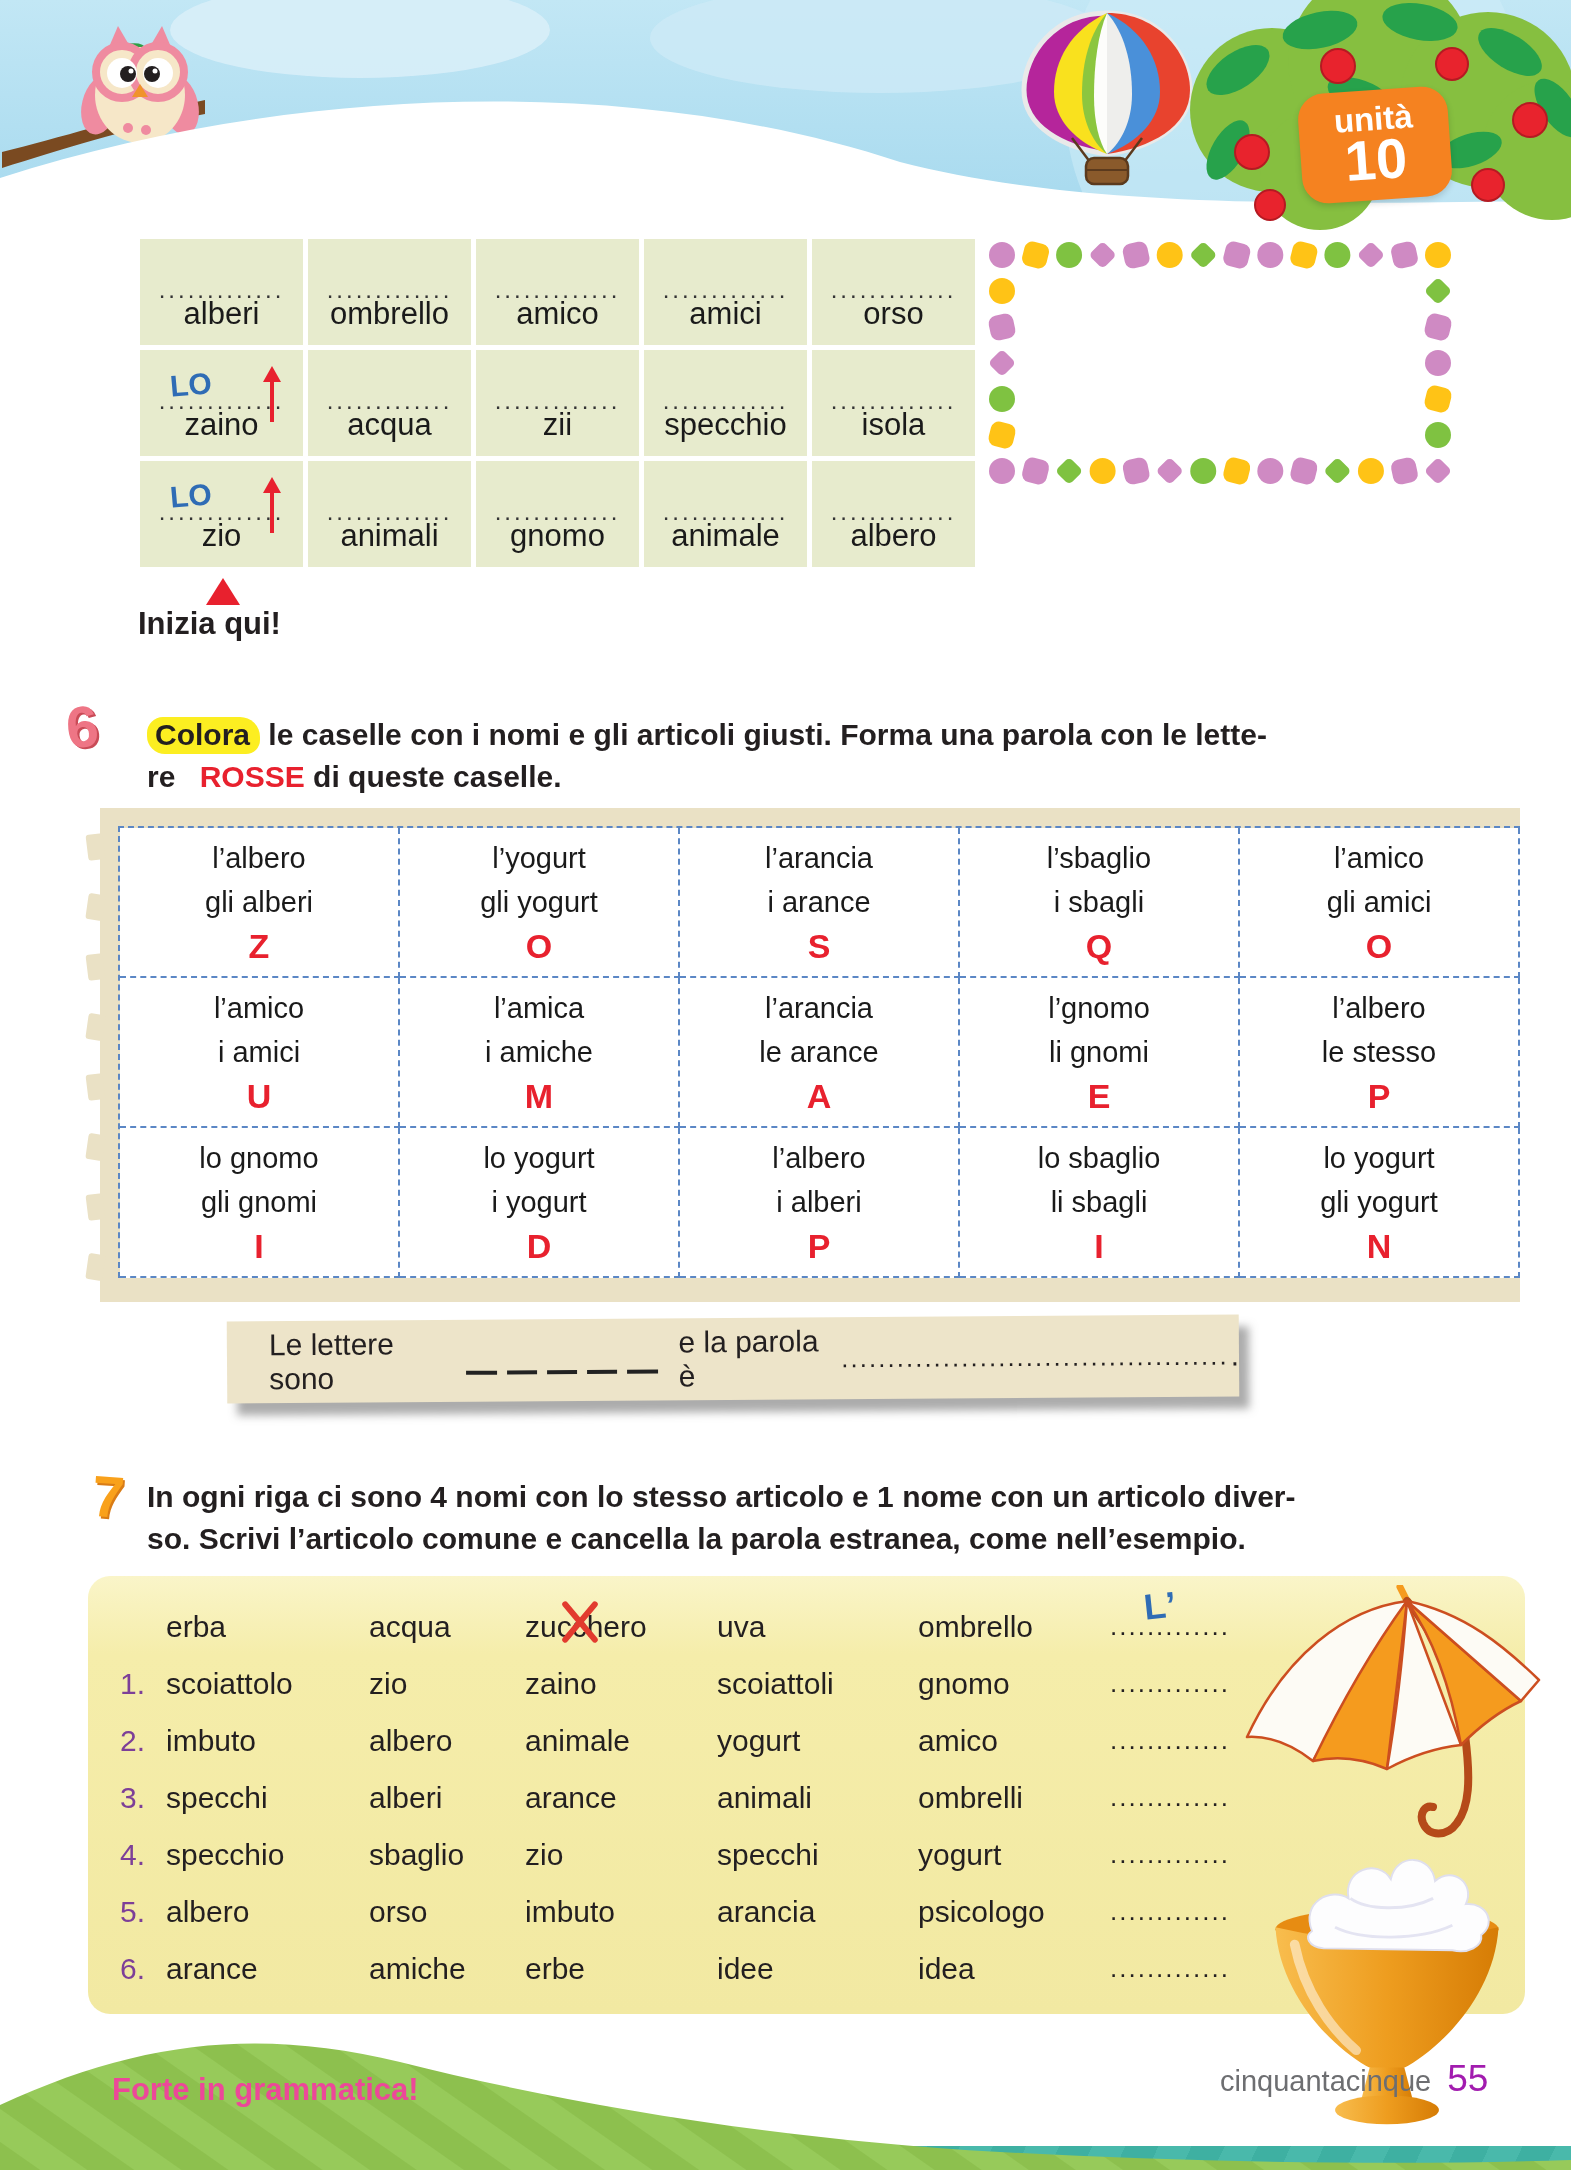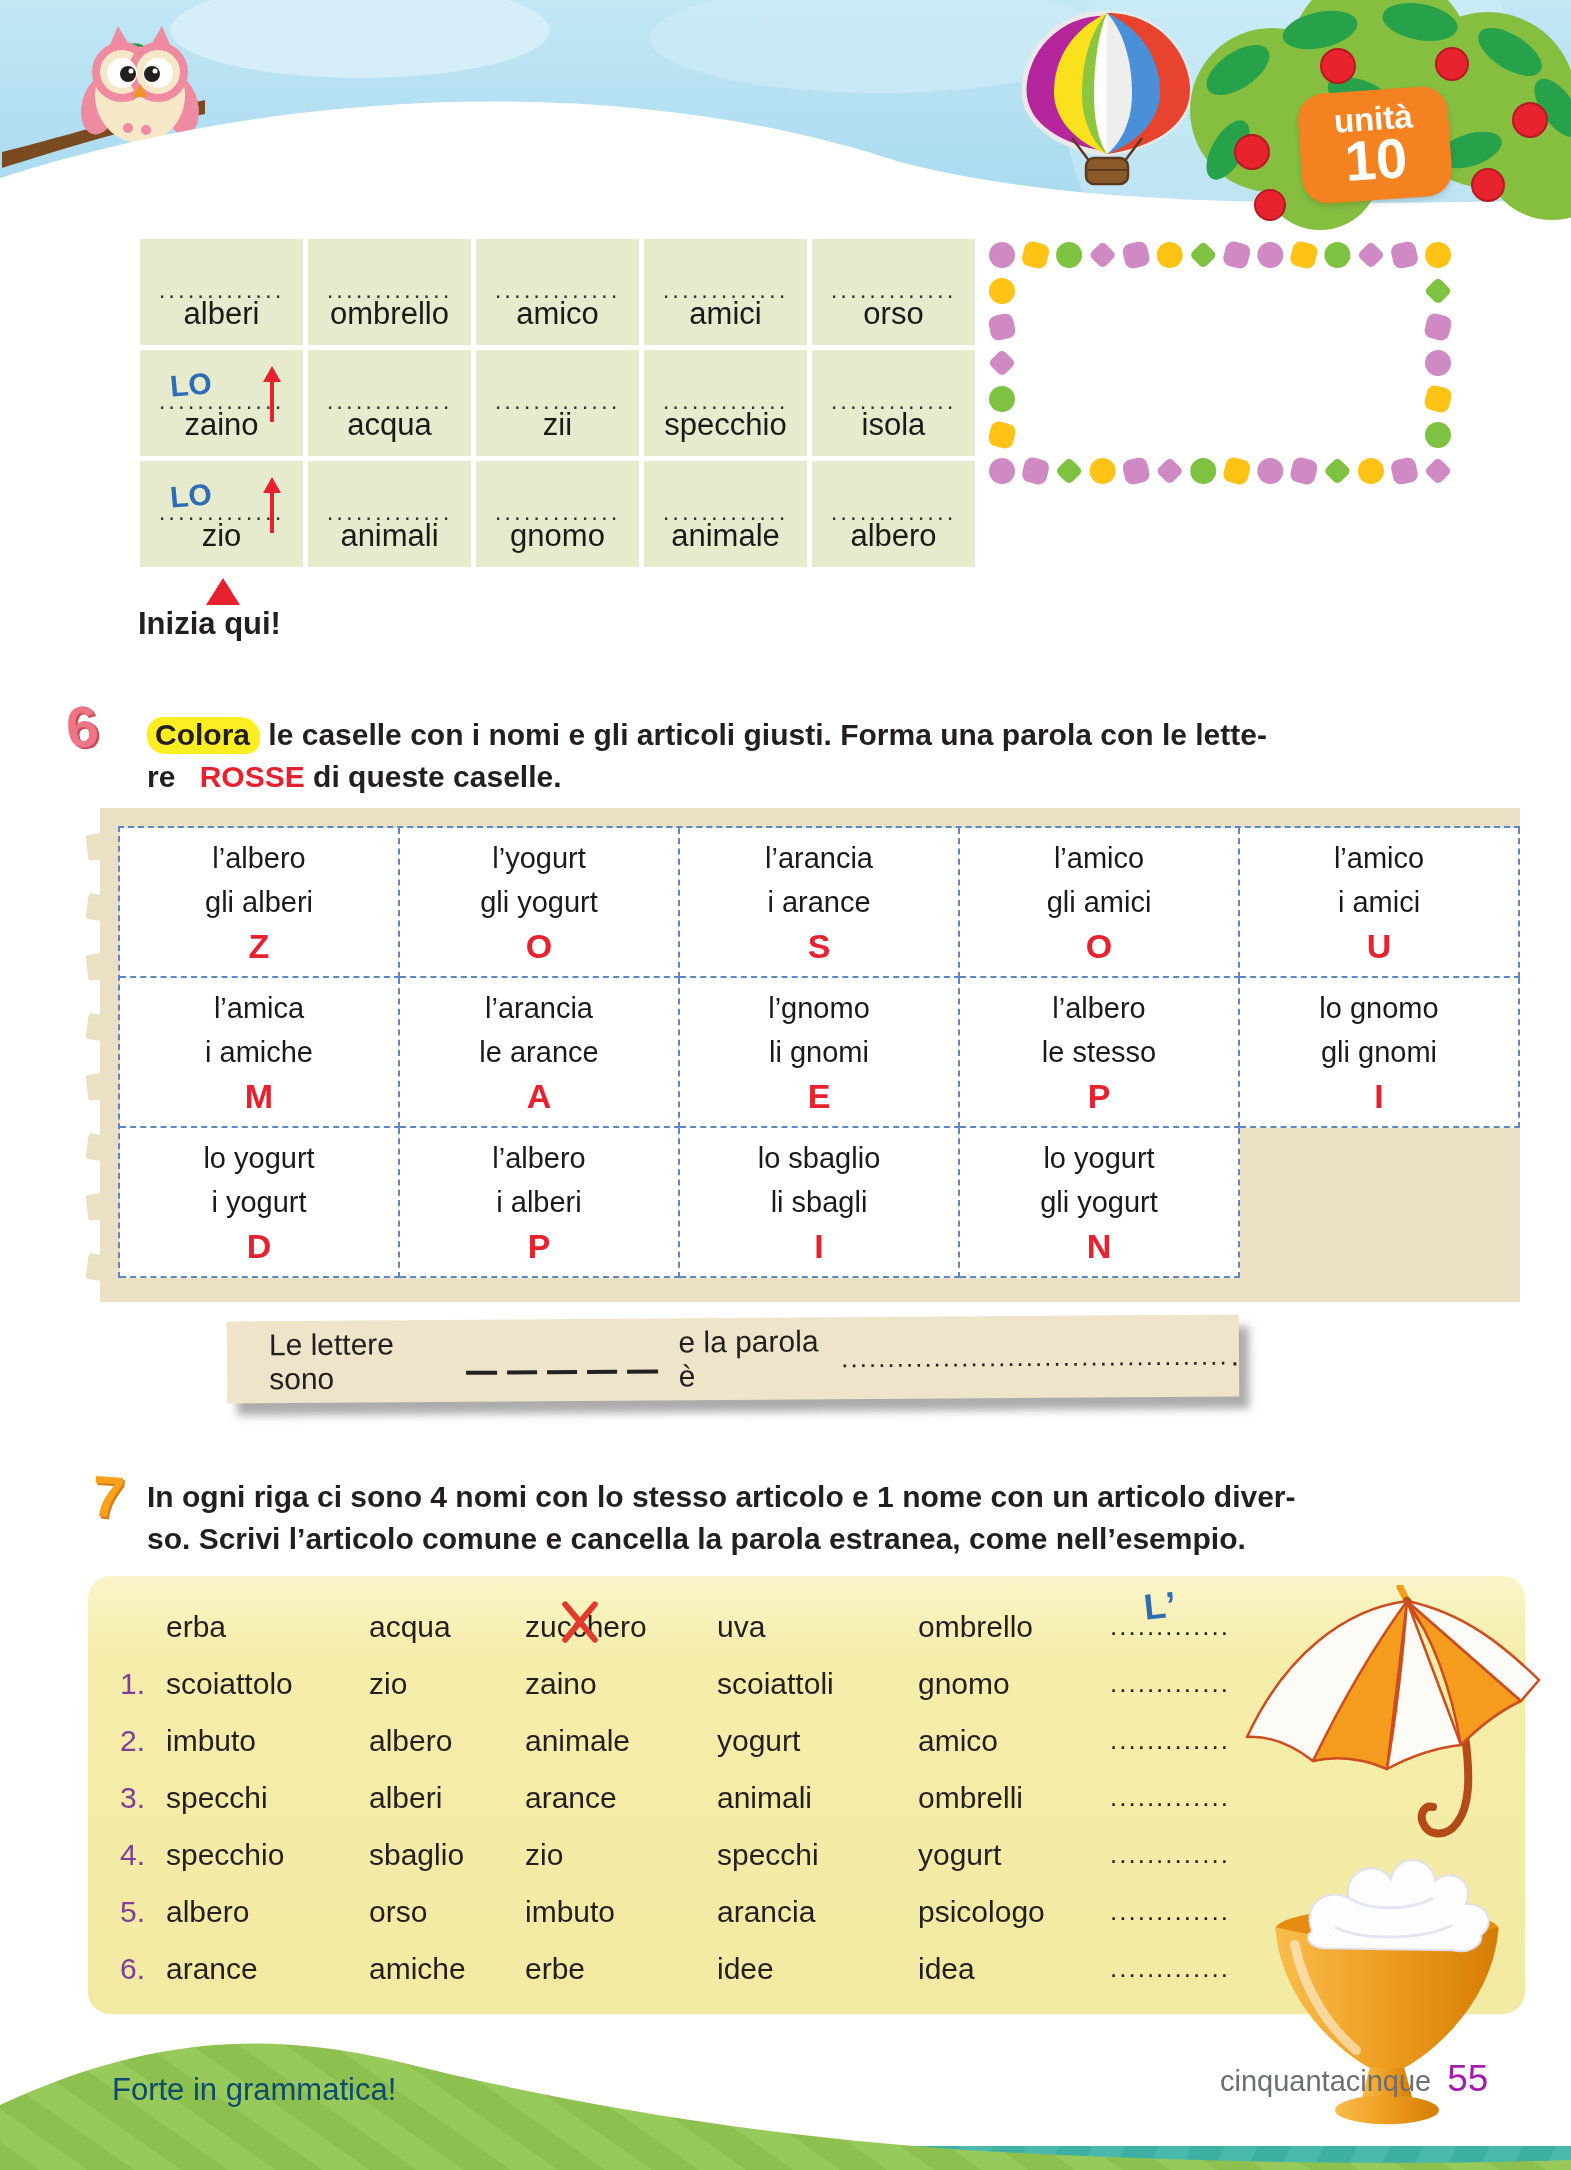--- a/index.html
+++ b/index.html
@@ -79,21 +79,21 @@
   .xmark i:first-child{transform:rotate(50deg);}
   .xmark i:last-child{transform:rotate(-50deg);}
 
   #umbrella-art{position:absolute;left:1225px;top:1585px;}
   #yogurt-art{position:absolute;left:1262px;top:1838px;}
 
   
   #teal-strip{position:absolute;left:0;top:2146px;width:1571px;height:24px;
       background:repeating-linear-gradient(115deg,#3eb0a2 0 30px,#49b9ab 30px 60px);}
   #footer-wave{position:absolute;left:0;top:2010px;}
-  #slogan{position:absolute;left:112px;top:2072px;font-size:31px;font-weight:normal;color:#0c4a6e;}
+  #slogan{position:absolute;left:112px;top:2072px;font-size:31px;font-weight:bold;color:#ec4899;}
   #page-num{position:absolute;left:1220px;top:2058px;display:flex;align-items:baseline;gap:16px;}
   #page-num .pword{font-size:29px;color:#6d6e71;}
   #page-num .pnum{font-size:37px;font-weight:normal;color:#a21caf;}
 </style>
 </head>
 <body>
 
 <div id="page">
 
   <svg id="header-art" viewBox="0 0 1571 235">
@@ -315,20 +315,25 @@
         <span class="tline">l’yogurt</span>
         <span class="tline">gli yogurt</span>
         <span class="tletter">O</span>
       </div>
       <div class="tcell">
         <span class="tline">l’arancia</span>
         <span class="tline">i arance</span>
         <span class="tletter">S</span>
       </div>
       <div class="tcell">
+        <span class="tline">l’sbaglio</span>
+        <span class="tline">i sbagli</span>
+        <span class="tletter">Q</span>
+      </div>
+      <div class="tcell">
         <span class="tline">l’amico</span>
         <span class="tline">gli amici</span>
         <span class="tletter">O</span>
       </div>
       <div class="tcell">
         <span class="tline">l’amico</span>
         <span class="tline">i amici</span>
         <span class="tletter">U</span>
       </div>
       <div class="tcell">

